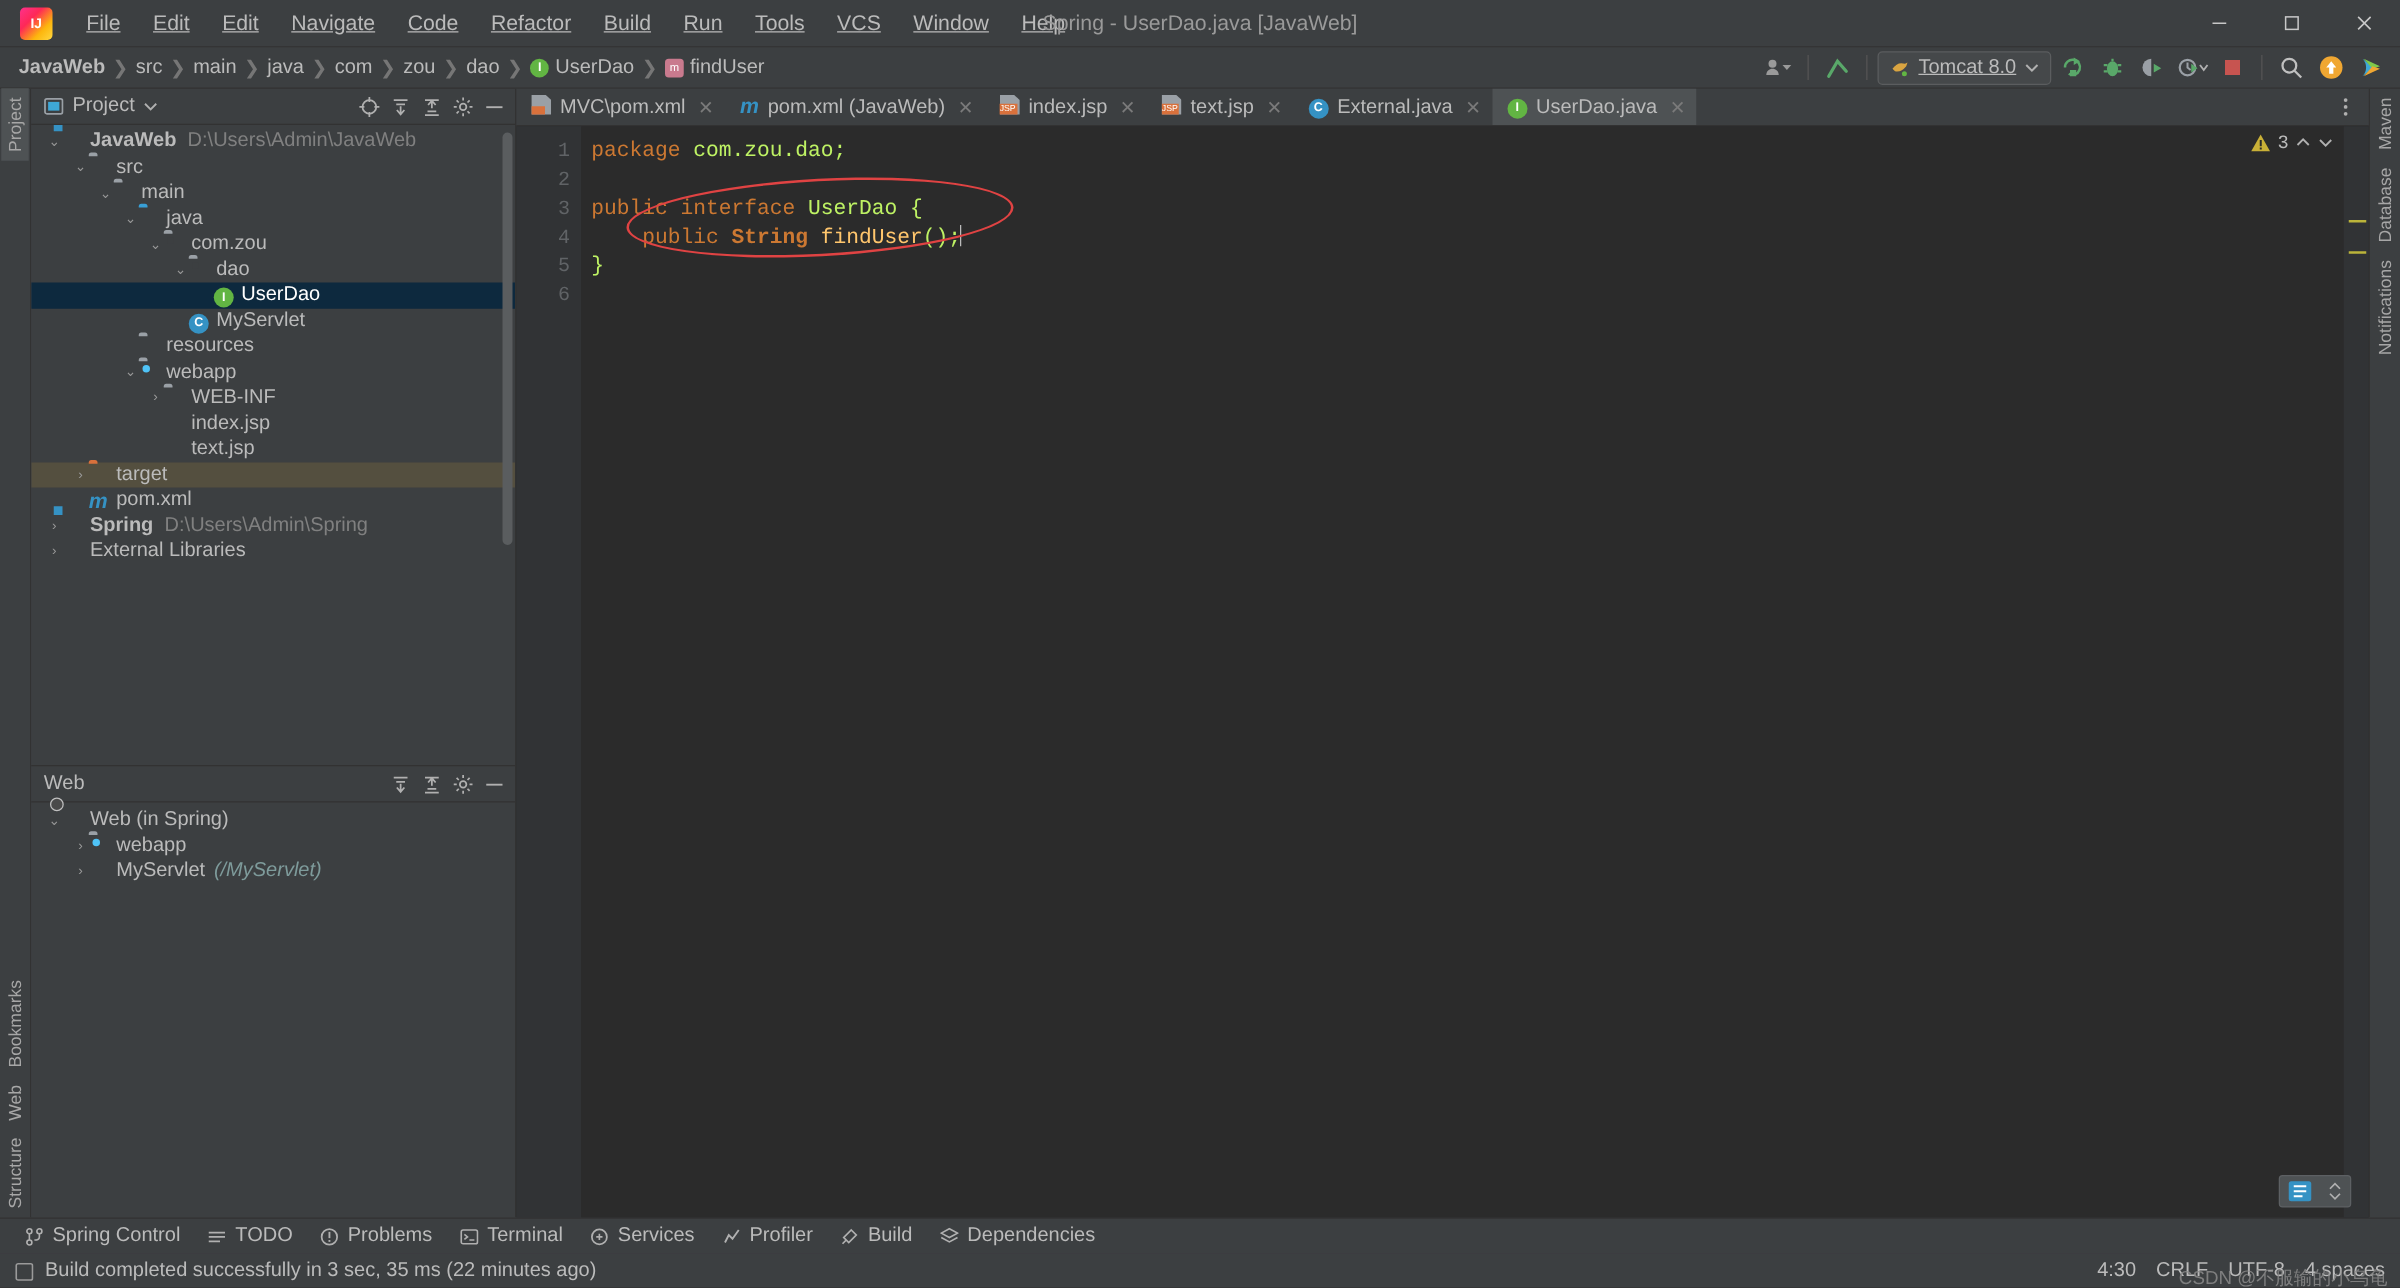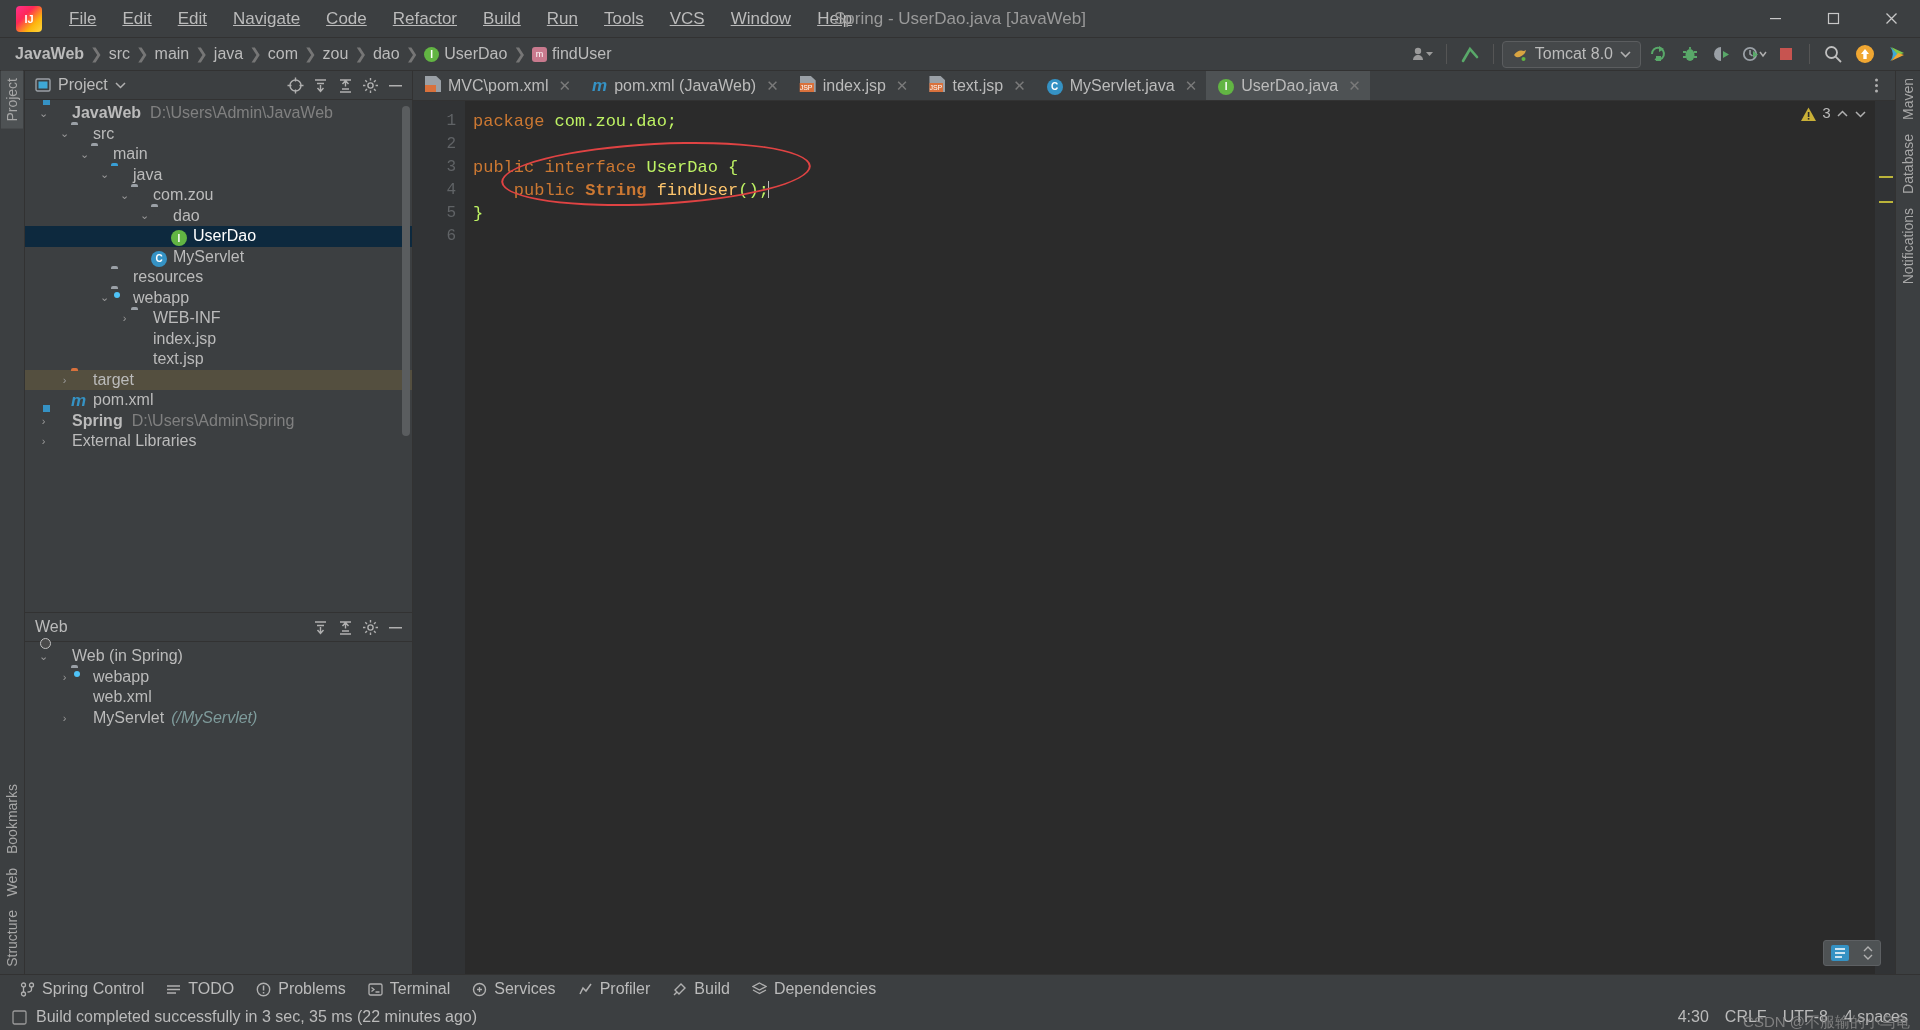--- a/index.html
+++ b/index.html
@@ -41,21 +41,21 @@
   .crumbs{ display:flex; align-items:center; gap:0; }
   .crumb{ display:flex; align-items:center; padding:2px 5px; color:#bbbbbb; font-size:16px; white-space:nowrap;}
   .crumb.bold{ font-weight:bold; }
   .crumb-sep{ color:#767676; font-size:15px; padding:0 1px; }
   .crumb .ic{ margin-right:5px; display:inline-flex; }
   .badge-i{ width:15px;height:15px;border-radius:50%;background:#62b543;color:#fff;font-size:10px;
     display:inline-flex;align-items:center;justify-content:center;font-weight:bold; }
   .badge-m{ width:15px;height:15px;border-radius:3px;background:#c97a8e;color:#fff;font-size:9px;
     display:inline-flex;align-items:center;justify-content:center; }
 
-  .tb-right{ margin-left:auto; display:flex; align-items:center; gap:2px; padding-right:8px; }
+  .tb-right{ margin-left:auto; display:flex; align-items:center; gap:2px; padding-right:8px;text-decoration:underline; }
   .tb-btn{ width:30px;height:27px; display:flex; align-items:center; justify-content:center; border-radius:3px;}
   .tb-sep{ width:1px;height:20px;background:#555; margin:0 6px; }
   .runcfg{
     display:flex; align-items:center; gap:7px; height:27px; padding:0 9px;
     border:1px solid #5b5d5f; border-radius:4px; background:#45484a; color:#bbbbbb; font-size:16px;
   }
 
   
   .main{ flex:1 1 auto; display:flex; min-height:0; }
 
@@ -548,24 +548,20 @@
           <div class="row" style="padding-left:12px">
             <span class="arrow">⌄</span>
             <span class="ico"><span class="webic"></span></span>
             <span class="lbl">Web (in Spring)</span>
           </div>
           <div class="row" style="padding-left:33px">
             <span class="arrow">›</span>
             <span class="ico"><span class="f-src"></span></span>
             <span class="lbl">webapp</span>
           </div>
-          <div class="row" style="padding-left:46px">
-            <span class="ico"><span class="xmlic"></span></span>
-            <span class="lbl">web.xml</span>
-          </div>
           <div class="row" style="padding-left:33px">
             <span class="arrow">›</span>
             <span class="ico"><span class="servic"></span></span>
             <span class="lbl">MyServlet</span>
             <span class="ital">(/MyServlet)</span>
           </div>
         </div>
       </div>
     </div>
 
@@ -586,21 +582,21 @@
           <span>index.jsp</span>
           <span class="x">✕</span>
         </div>
         <div class="tab">
           <span><span class="jspic" style="display:inline-block"></span></span>
           <span>text.jsp</span>
           <span class="x">✕</span>
         </div>
         <div class="tab">
           <span><span class="circ c">C</span></span>
-          <span>MyServlet.java</span>
+          <span>External.java</span>
           <span class="x">✕</span>
         </div>
         <div class="tab active">
           <span><span class="circ i">I</span></span>
           <span>UserDao.java</span>
           <span class="x">✕</span>
         </div>
         <div class="tabs-right">
           <div class="tw-act">
             <svg width="17" height="17" viewBox="0 0 17 17">

